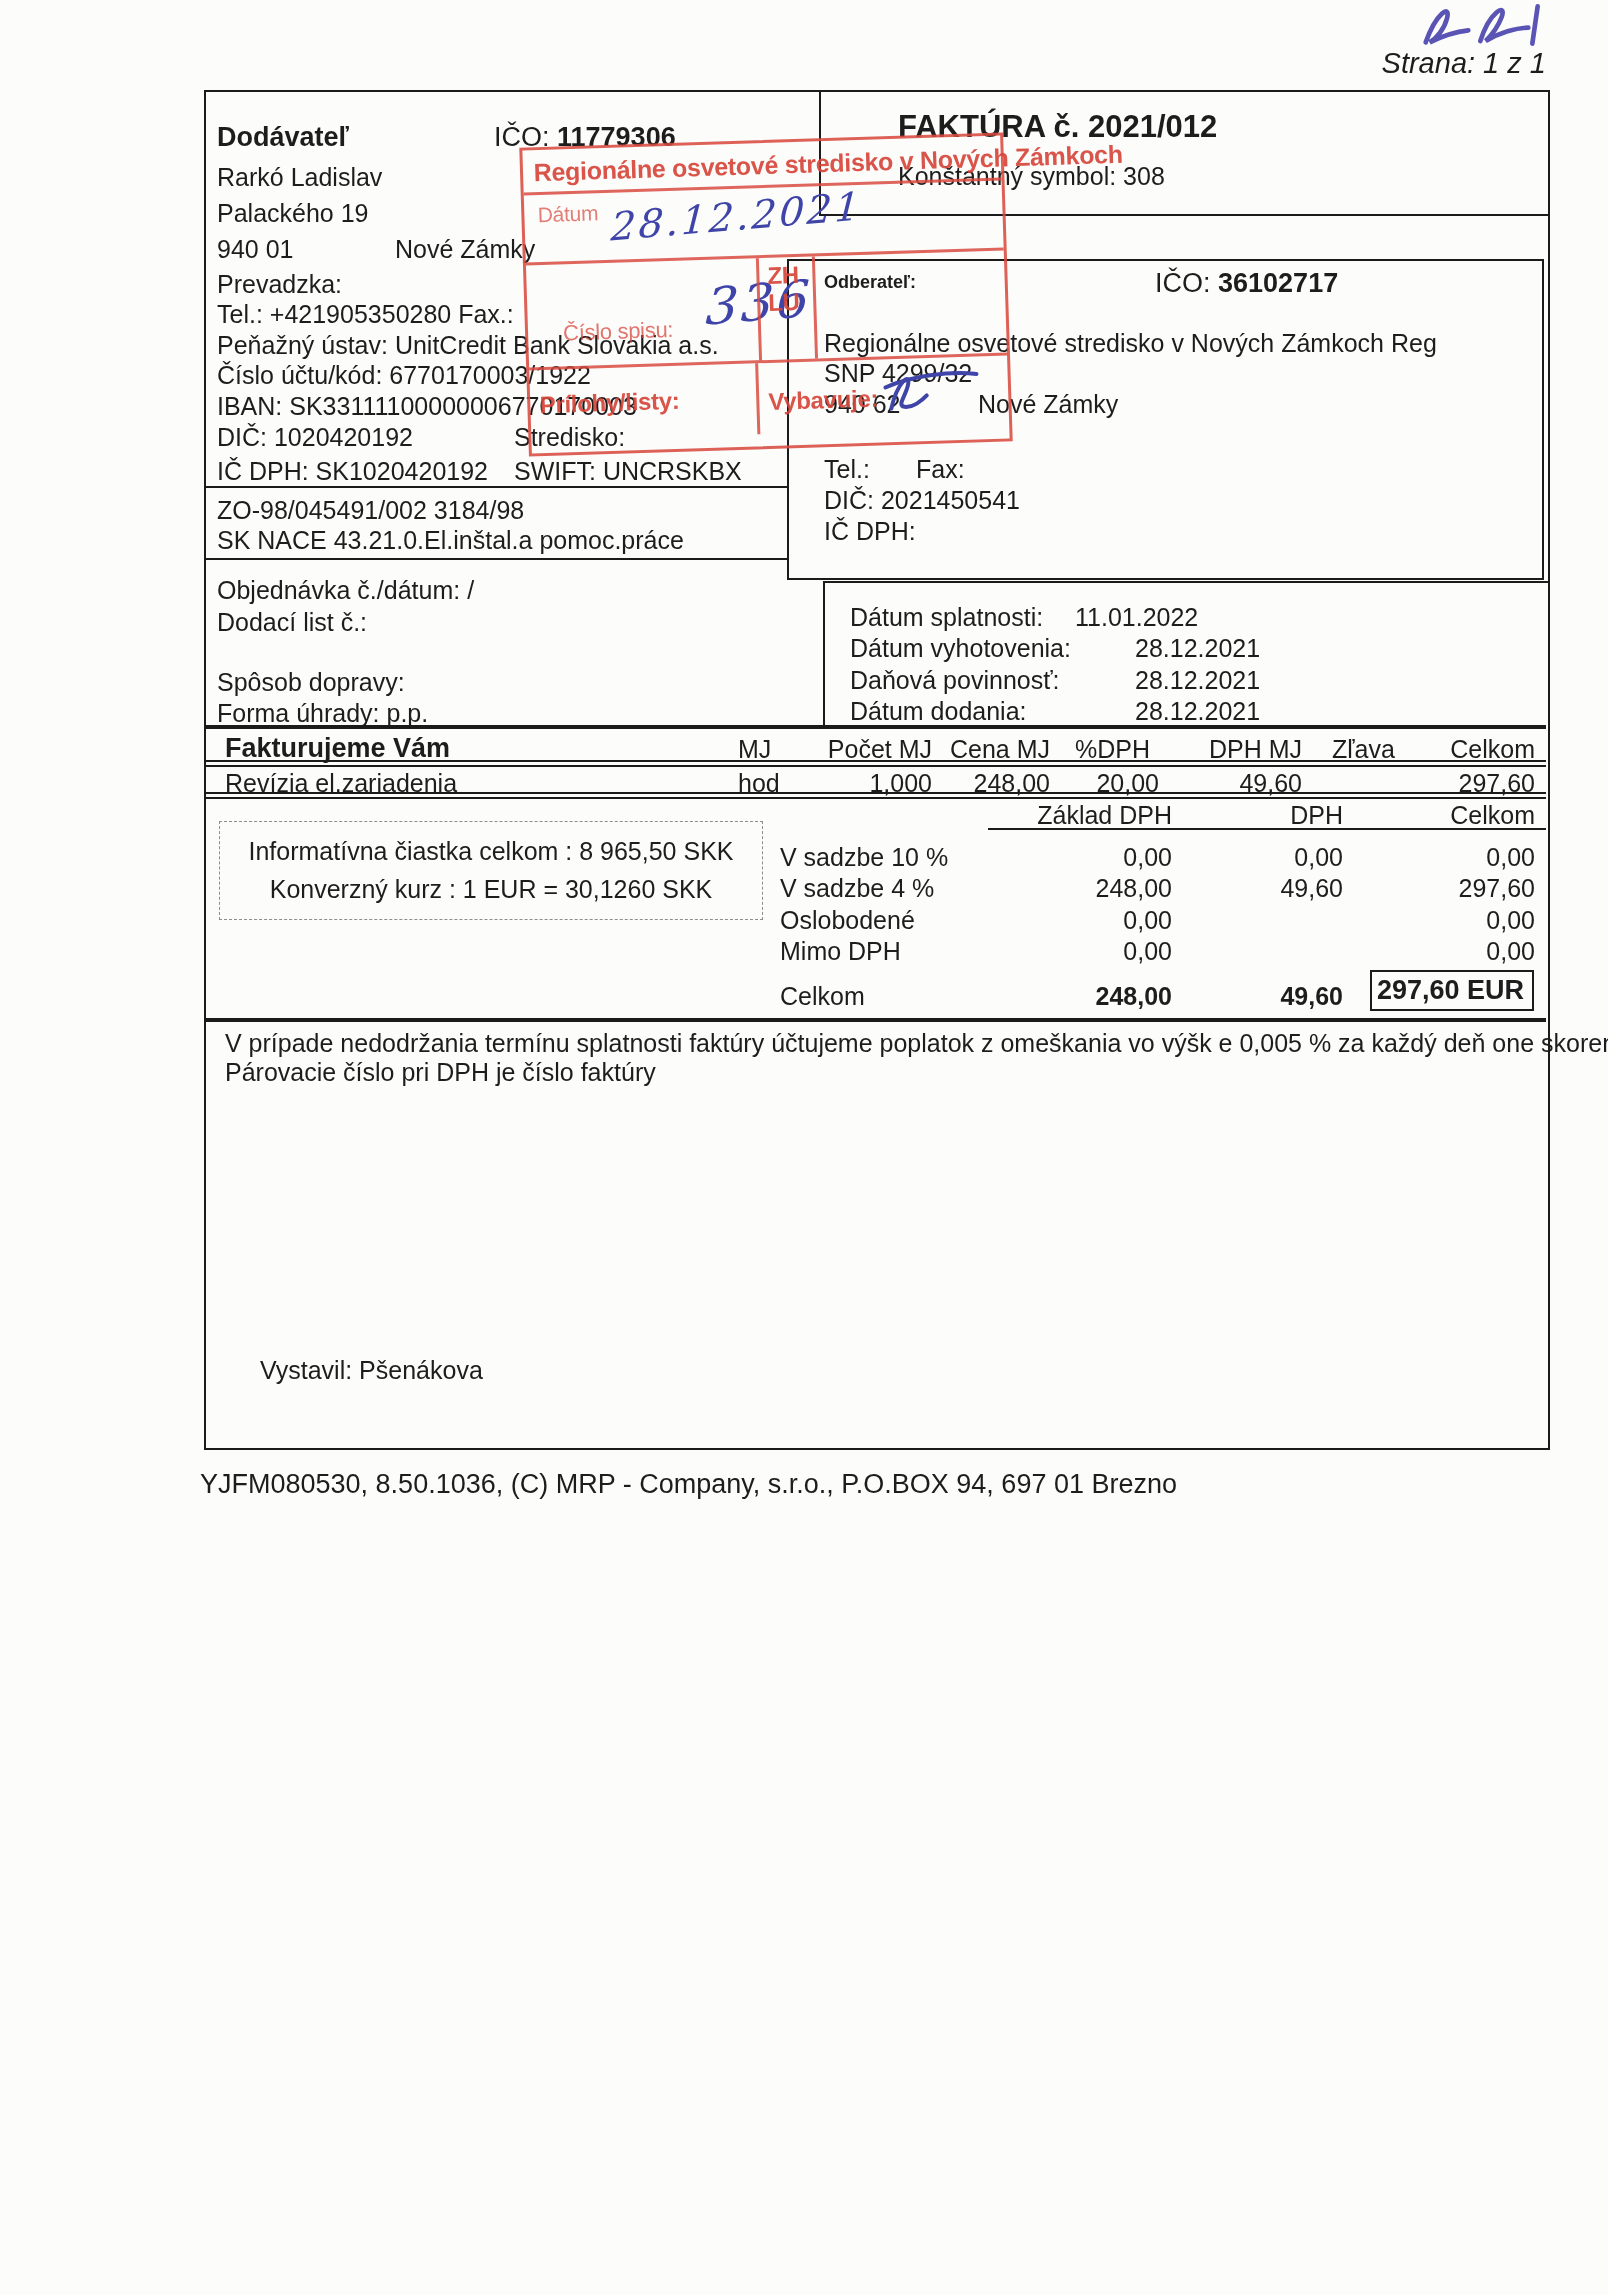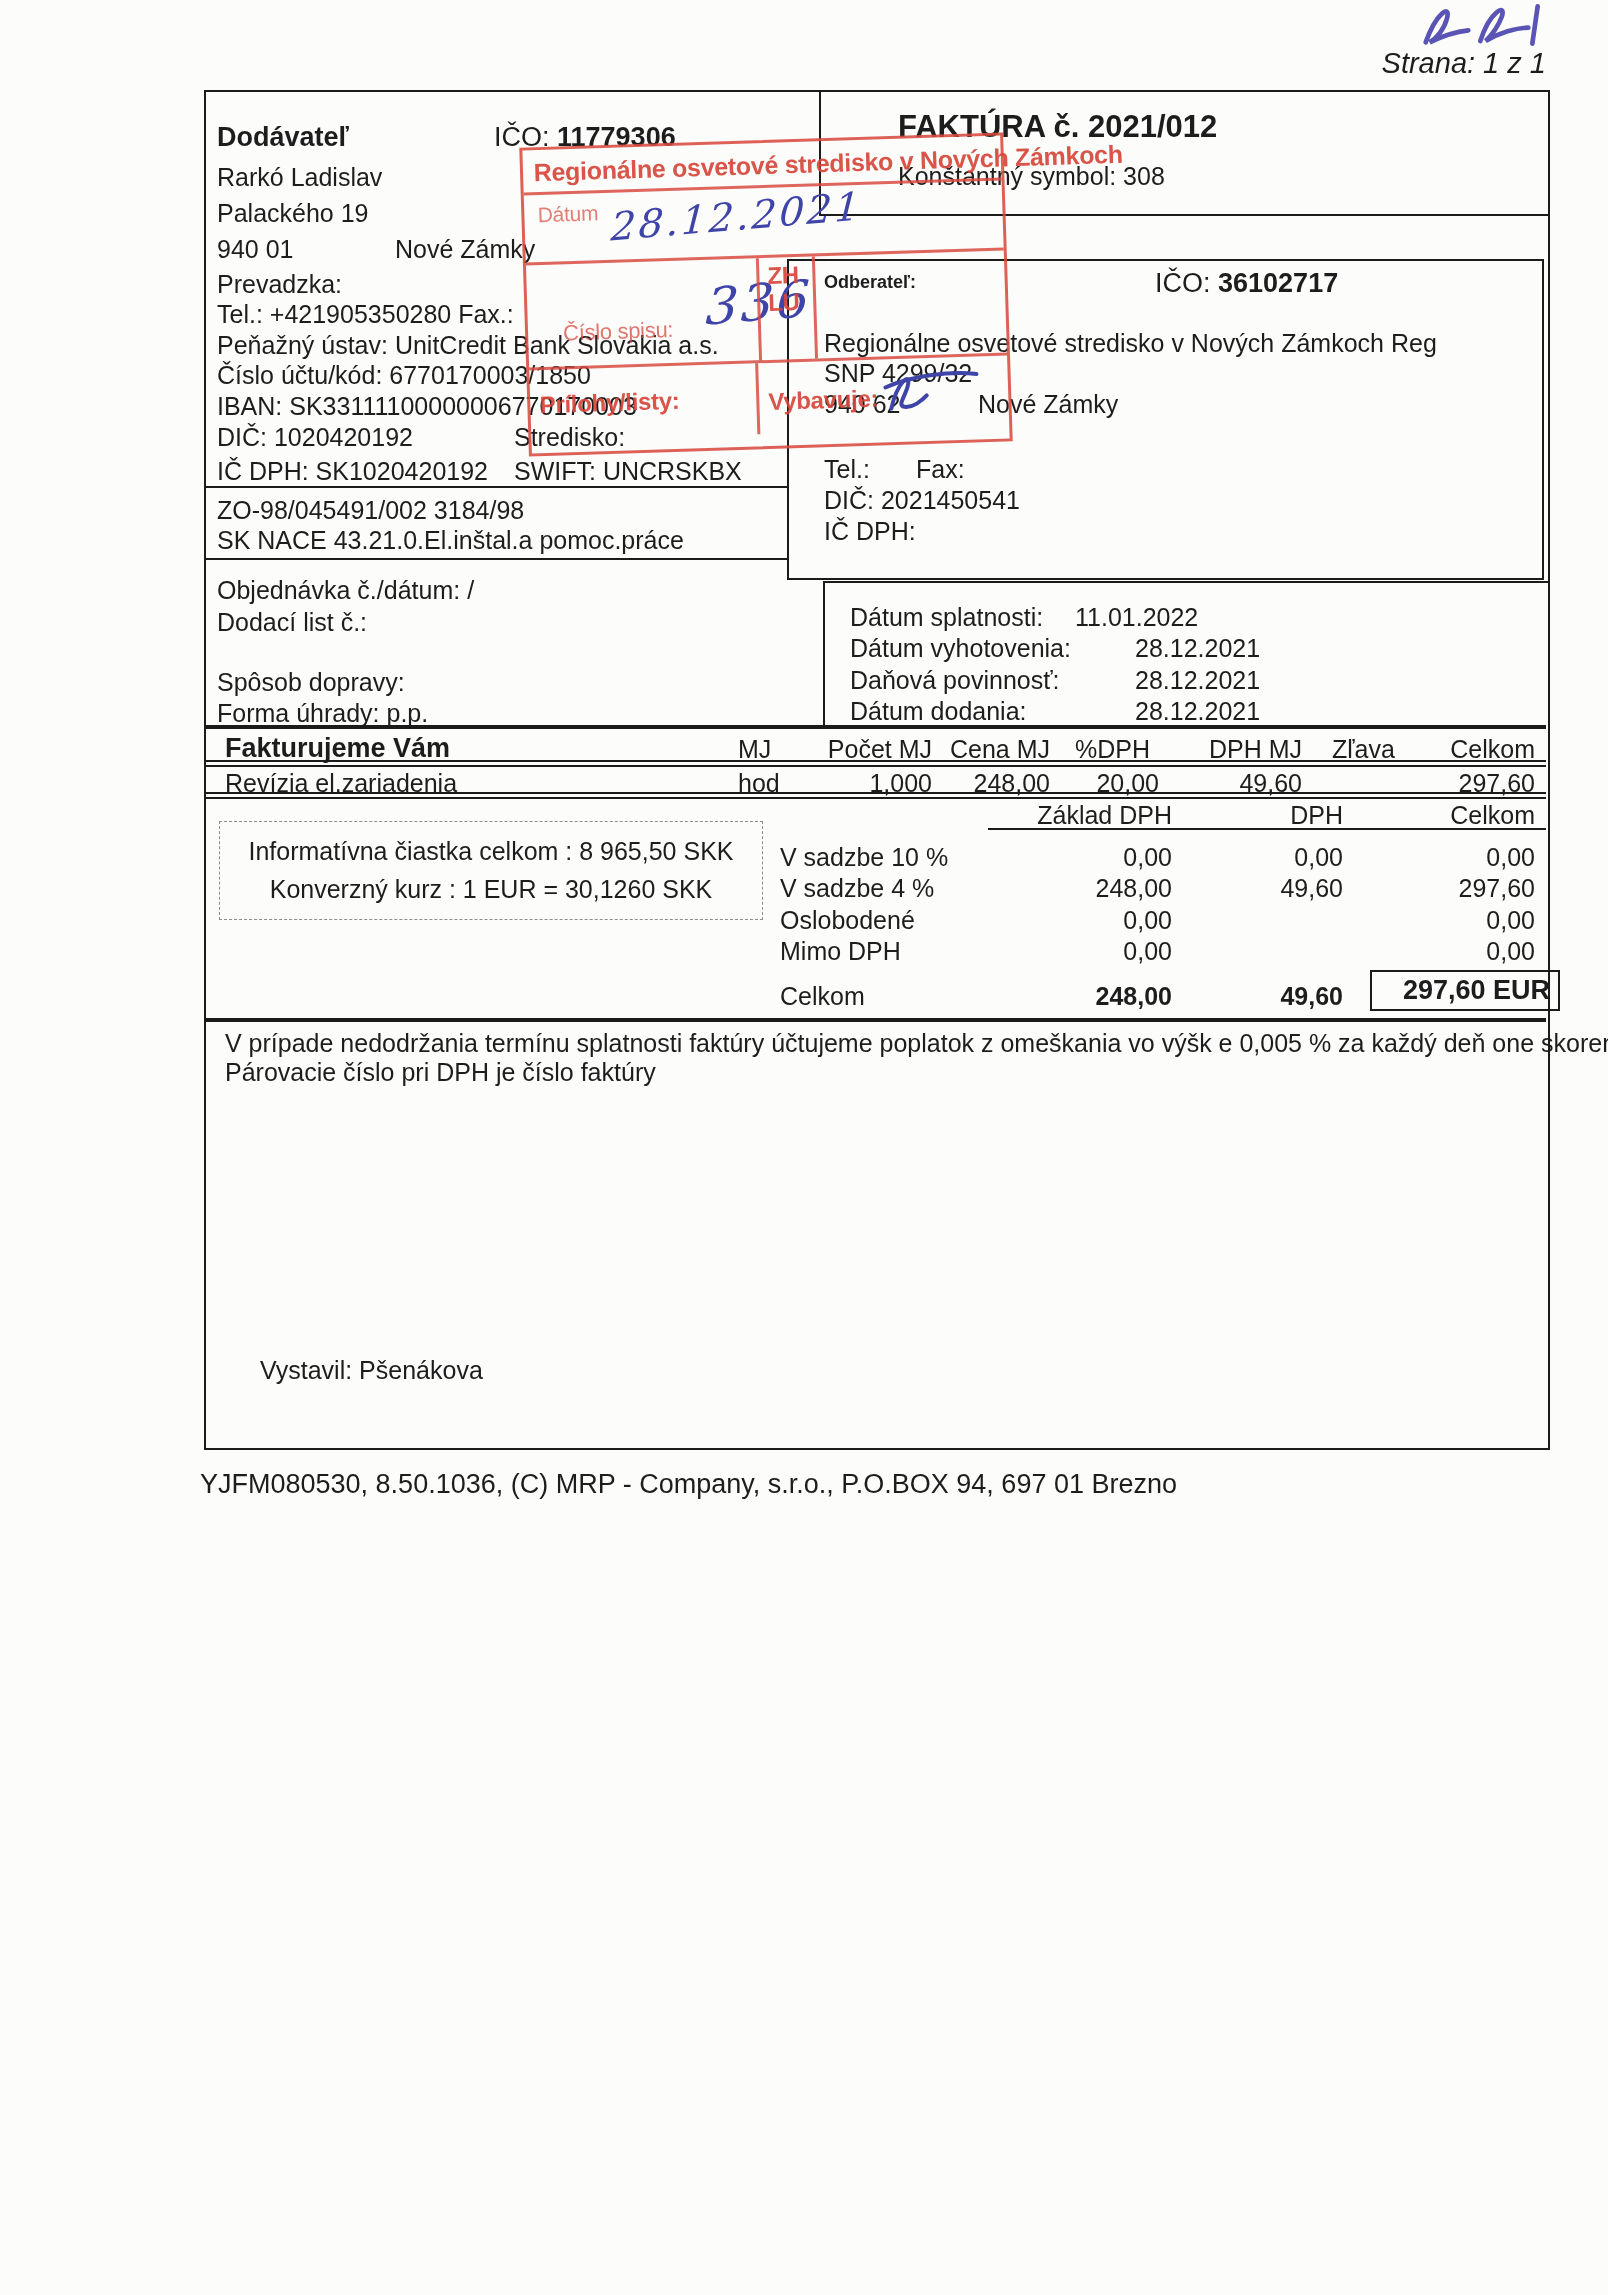--- a/index.html
+++ b/index.html
@@ -52,21 +52,21 @@
     <span>IČO:</span>
     <span class="b">11779306</span>
   </div>
   <div class="abs" style="left:217px;top:163px">Rarkó Ladislav</div>
   <div class="abs" style="left:217px;top:199px">Palackého 19</div>
   <div class="abs" style="left:217px;top:235px">940 01</div>
   <div class="abs" style="left:395px;top:235px">Nové Zámky</div>
   <div class="abs" style="left:217px;top:270px">Prevadzka:</div>
   <div class="abs" style="left:217px;top:300px">Tel.: +421905350280   Fax.:</div>
   <div class="abs" style="left:217px;top:331px">Peňažný ústav: UnitCredit Bank Slovakia a.s.</div>
-  <div class="abs" style="left:217px;top:361px">Číslo účtu/kód: 6770170003/1850</div>
+  <div class="abs" style="left:217px;top:361px">Číslo účtu/kód: 6770170003/1922</div>
   <div class="abs" style="left:217px;top:392px">IBAN: SK33111100000006770170003</div>
   <div class="abs" style="left:217px;top:423px">DIČ: 1020420192</div>
   <div class="abs" style="left:514px;top:423px">Stredisko:</div>
   <div class="abs" style="left:217px;top:457px">IČ DPH: SK1020420192</div>
   <div class="abs" style="left:514px;top:457px">SWIFT: UNCRSKBX</div>
 
   <div class="hline" style="left:204px;top:486px;width:584px"></div>
   <div class="abs" style="left:217px;top:496px">ZO-98/045491/002 3184/98</div>
   <div class="abs" style="left:217px;top:526px">SK NACE 43.21.0.El.inštal.a pomoc.práce</div>
   <div class="hline" style="left:204px;top:558px;width:584px"></div>
@@ -148,21 +148,21 @@
   <div class="abs num" style="right:437px;top:906px">0,00</div>
   <div class="abs num" style="right:74px;top:906px">0,00</div>
 
   <div class="abs" style="left:780px;top:937px">Mimo DPH</div>
   <div class="abs num" style="right:437px;top:937px">0,00</div>
   <div class="abs num" style="right:74px;top:937px">0,00</div>
 
   <div class="abs" style="left:780px;top:982px">Celkom</div>
   <div class="abs num b" style="right:437px;top:982px">248,00</div>
   <div class="abs num b" style="right:266px;top:982px">49,60</div>
-  <div class="abs" style="left:1370px;top:970px;width:190px;height:41px;border:2.7px solid #1b1b1b;box-sizing:border-box;display:flex;align-items:center;justify-content:flex-end;">
+  <div class="abs" style="left:1370px;top:970px;width:164px;height:41px;border:2.7px solid #1b1b1b;box-sizing:border-box;display:flex;align-items:center;justify-content:flex-end;">
     <span class="b" style="font-size:27px;padding-right:8px">297,60 EUR</span>
   </div>
 
   <div class="thline" style="left:204px;top:1018px;width:1342px"></div>
 
   <div class="abs" style="left:225px;top:1029px">V prípade nedodržania termínu splatnosti faktúry účtujeme poplatok z omeškania vo výšk e 0,005 % za každý deň one skorenia.</div>
   <div class="abs" style="left:225px;top:1058px">Párovacie číslo pri DPH  je číslo faktúry</div>
   <div class="abs" style="left:260px;top:1356px">Vystavil: Pšenákova</div>
 
   <div class="abs" style="left:200px;top:1469px;font-size:27px">YJFM080530, 8.50.1036, (C) MRP - Company, s.r.o., P.O.BOX 94, 697 01 Brezno</div>

